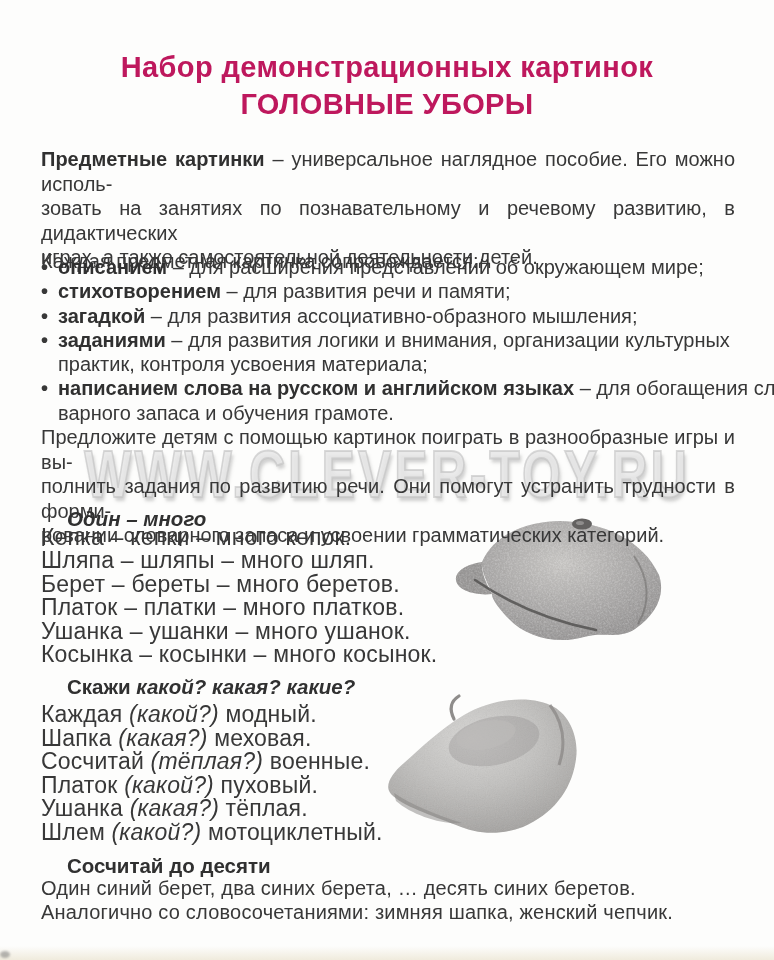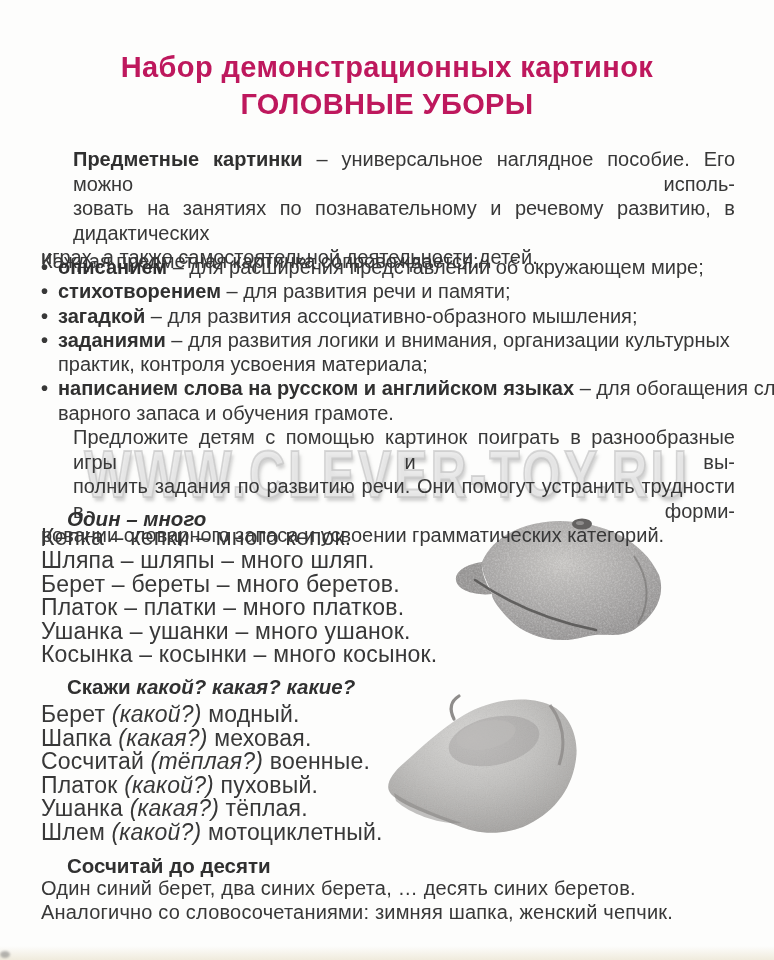--- a/index.html
+++ b/index.html
@@ -13,21 +13,21 @@
   .abs{position:absolute;}
   .col{left:41px;width:694px;}
   .title{
     top:49px;left:0;width:774px;text-align:center;
     font-weight:bold;font-size:29px;line-height:37px;color:#be185d;
     letter-spacing:0.4px;z-index:3;
   }
   .title span{display:block;}
   .para{font-size:20px;line-height:24.6px;z-index:3;}
   .line{display:block;white-space:nowrap;}
-  .jline{display:block;text-align:justify;text-align-last:justify;margin-left:32px;}
+  .jline{display:block;text-align:justify;text-align-last:justify;}
   b{color:#303030;}
   .bullets{font-size:20px;line-height:24.3px;z-index:3;}
   .bullet{position:relative;padding-left:17px;}
   .bullet .dot{position:absolute;left:0;top:0;font-weight:bold;}
   .subhead{
     left:67px;font-weight:bold;font-size:20.5px;color:#303030;
     white-space:nowrap;z-index:3;
   }
   .list{font-size:23px;z-index:3;}
   .list .line{letter-spacing:0.2px;}
@@ -151,21 +151,21 @@
     <path d="M181,38 C196,60 198,84 185,106" fill="none" stroke="#6d6b6a" stroke-width="2" opacity="0.55"></path>
 
     <ellipse cx="129" cy="6" rx="10" ry="5.5" fill="#636160"></ellipse>
     <ellipse cx="127" cy="5" rx="4" ry="2" fill="#8f8d8c"></ellipse>
   </svg>
 
   <div class="abs subhead" style="top:675px;">
     <span>Скажи </span><i>какой? какая? какие?</i>
   </div>
   <div class="abs col list" style="top:703px;line-height:23.6px;">
-    <span class="line"><span>Берет </span><i>(какой?)</i><span> модный.</span></span>
+    <span class="line"><span>Каждая </span><i>(какой?)</i><span> модный.</span></span>
     <span class="line"><span>Шапка </span><i>(какая?)</i><span> меховая.</span></span>
     <span class="line"><span>Сосчитай </span><i>(тёплая?)</i><span> военные.</span></span>
     <span class="line"><span>Платок </span><i>(какой?)</i><span> пуховый.</span></span>
     <span class="line"><span>Ушанка </span><i>(какая?)</i><span> тёплая.</span></span>
     <span class="line"><span>Шлем </span><i>(какой?)</i><span> мотоциклетный.</span></span>
   </div>
 
   <svg class="abs hat" style="left:382px;top:693px;" width="202" height="144" viewBox="0 0 202 144" role="img">
     <defs>
       <radialGradient id="berGrad" cx="45%" cy="30%" r="80%">

